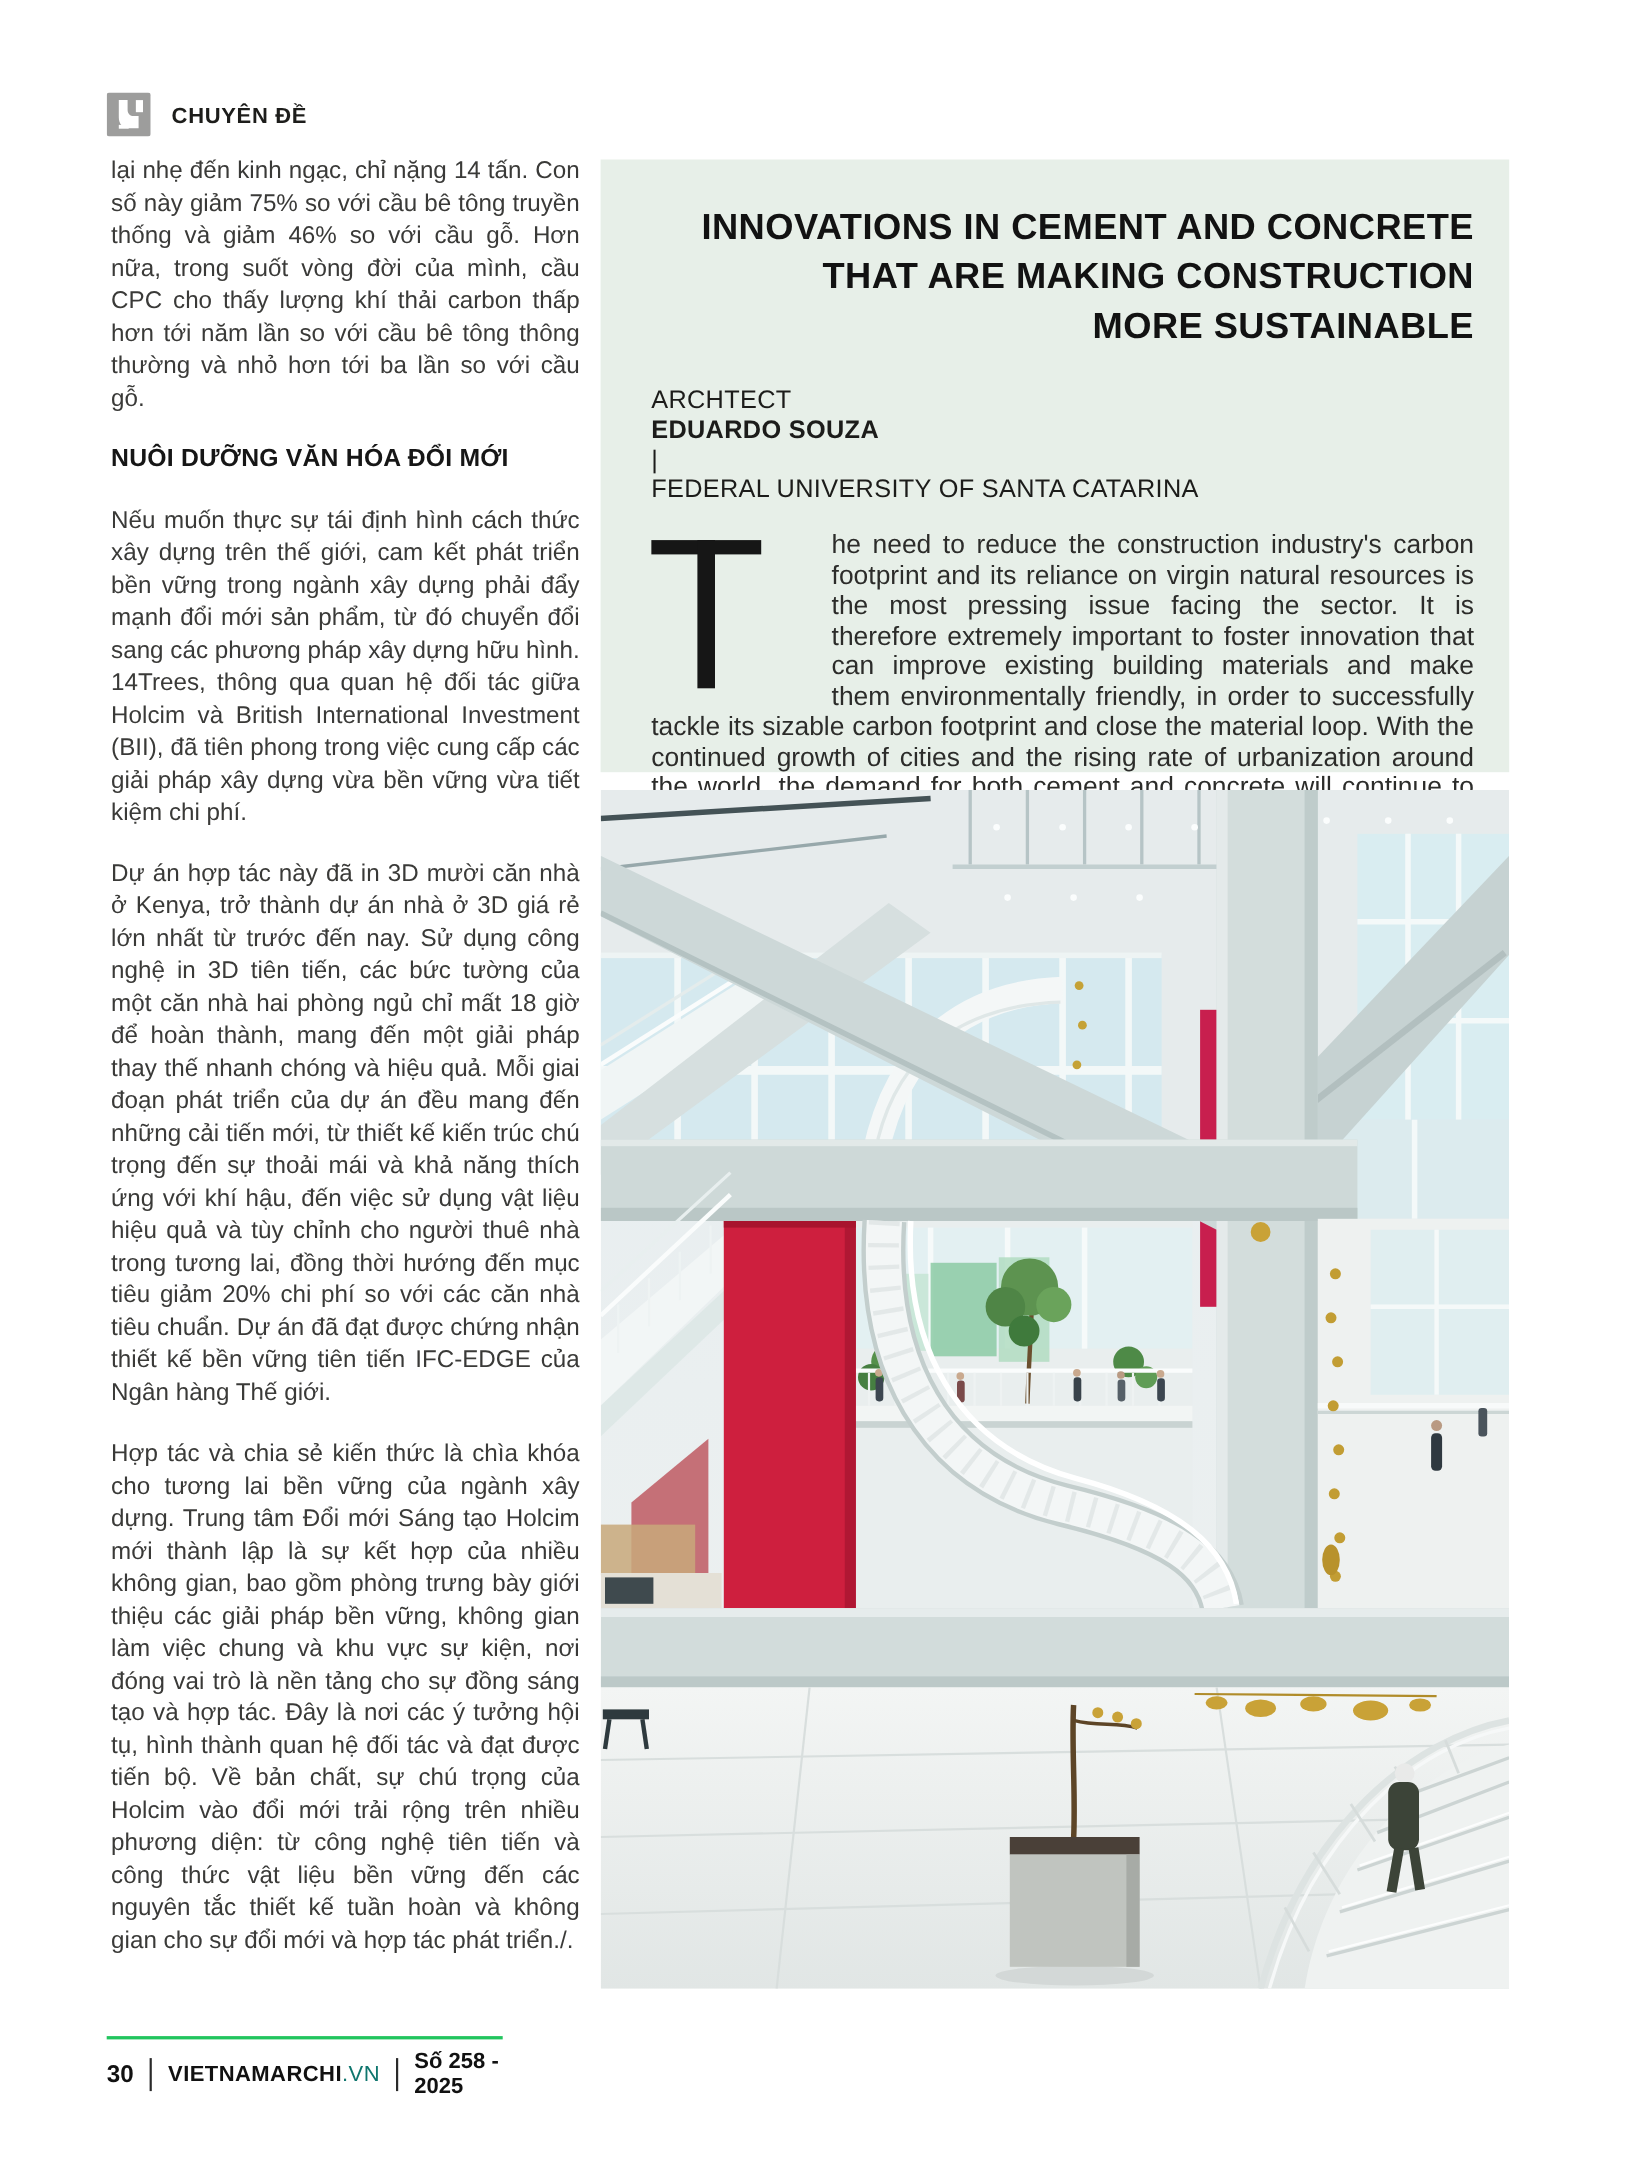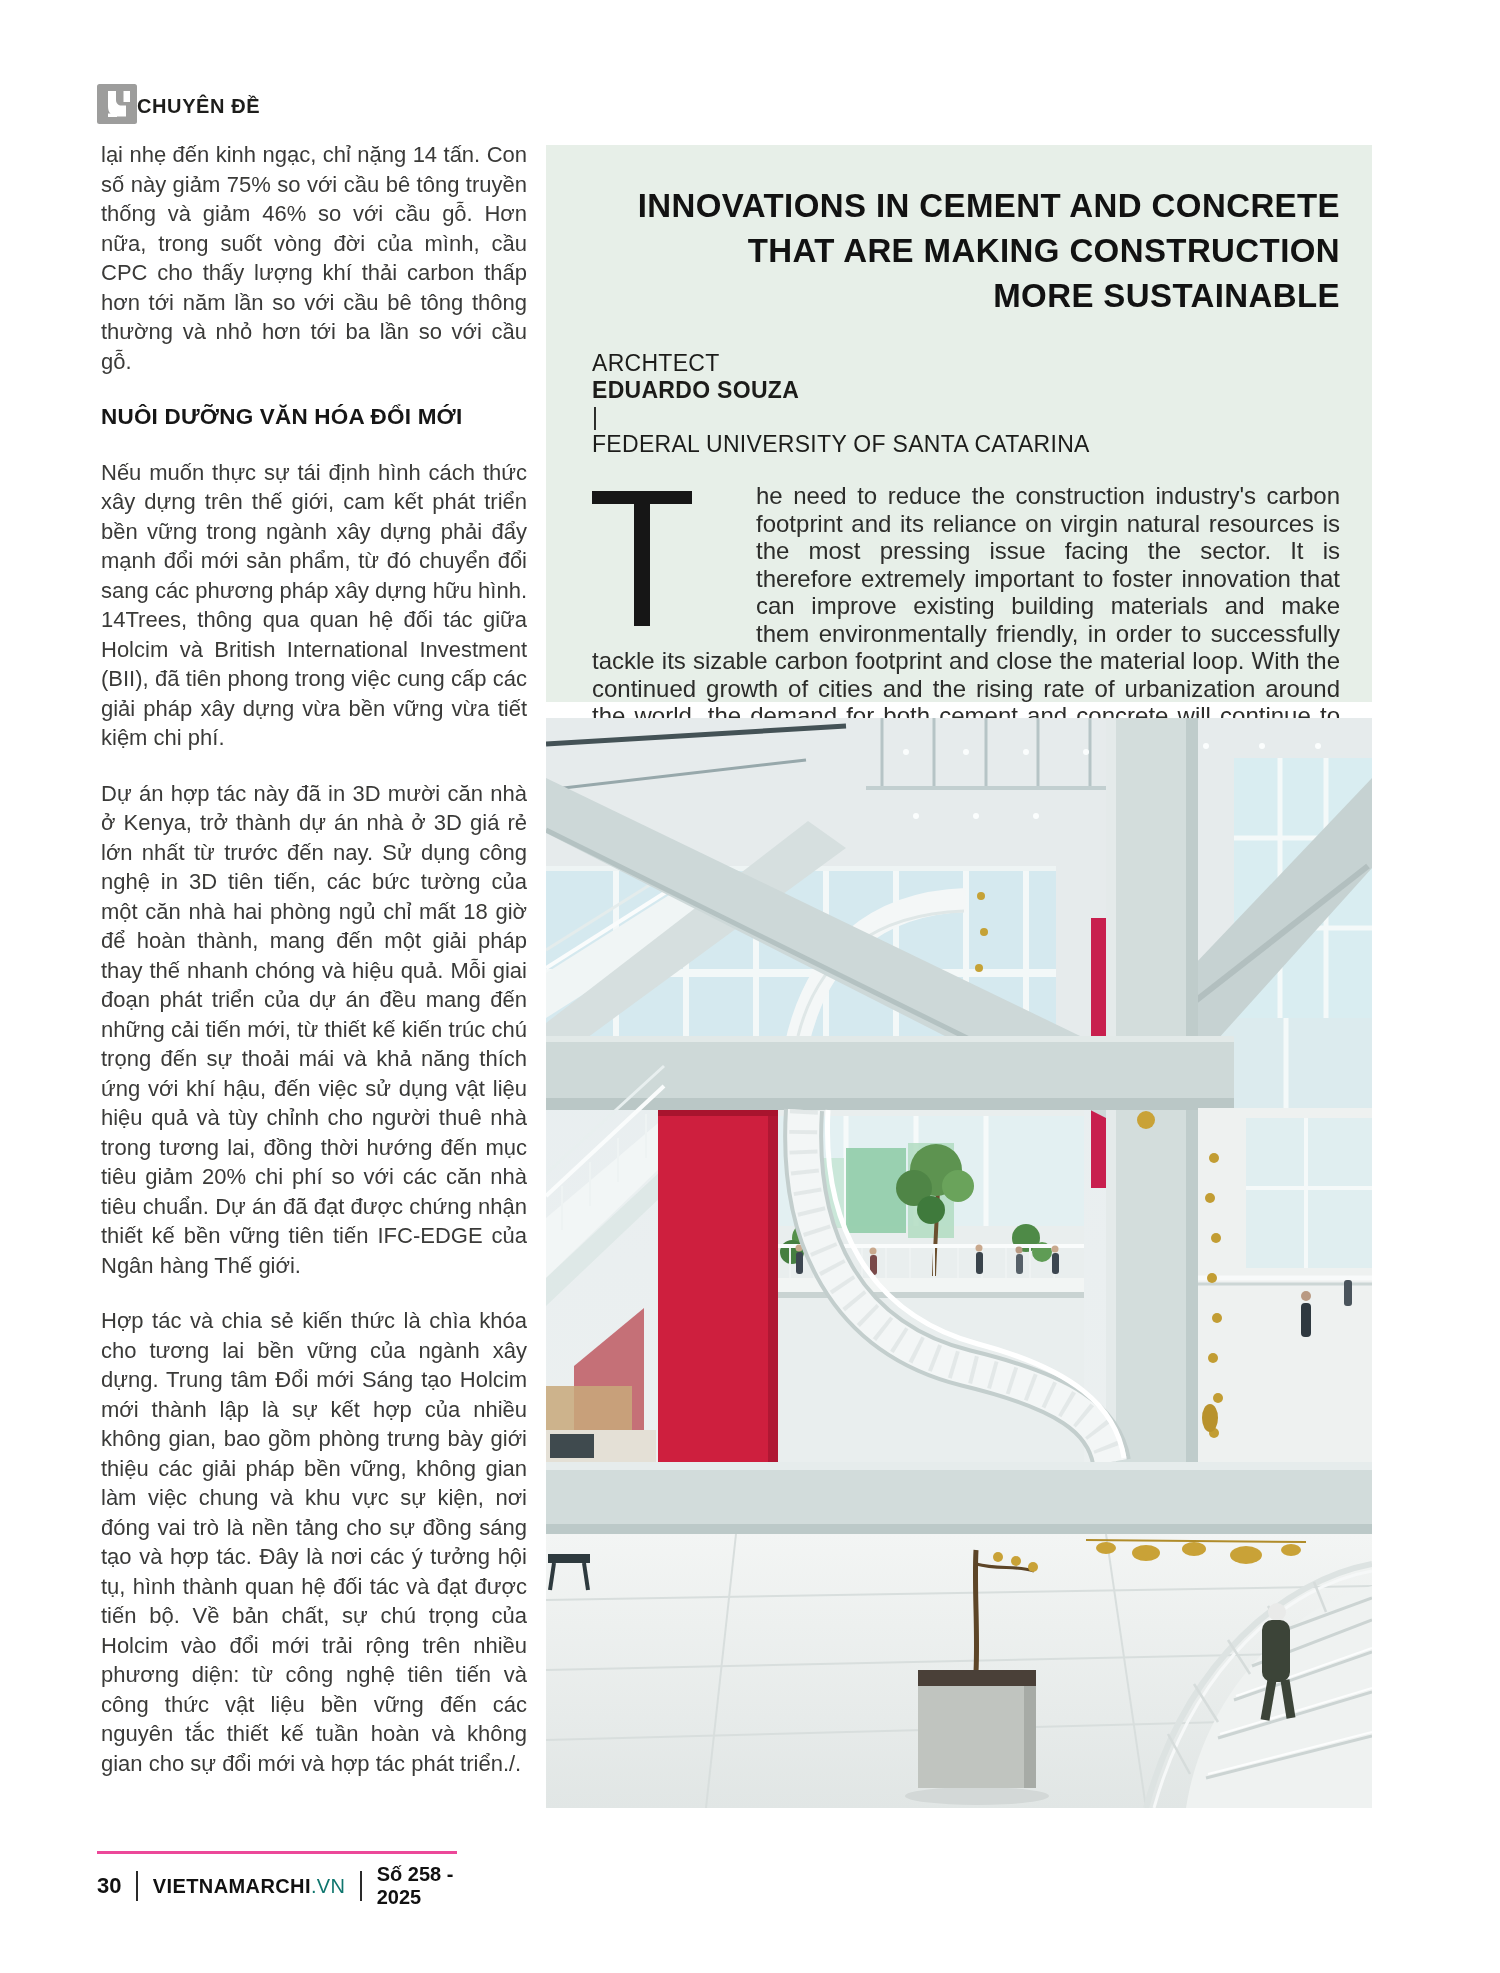--- a/index.html
+++ b/index.html
@@ -1,20 +1,20 @@
 <!DOCTYPE html>
 <html><head>
 <meta charset="utf-8">
 <style>
   html,body{margin:0;padding:0;background:#ffffff;}
   .page{position:relative;width:1500px;height:1973px;background:#ffffff;overflow:hidden;
         font-family:"Liberation Sans",sans-serif;color:#2e2e2c;}
 
   
-  .header{position:absolute;left:97px;top:84px;display:flex;align-items:center;gap:0;}
+  .header{position:absolute;left:97px;top:84px;display:flex;align-items:center;gap:19px;}
   .logo-box{width:40px;height:40px;}
   .section-label{font-size:20px;font-weight:700;letter-spacing:.6px;color:#1d1d1b;padding-top:4px;}
 
   
   .left-col{position:absolute;left:101px;top:140px;width:426px;height:1705px;overflow:hidden;
             font-size:22px;line-height:29.5px;text-align:justify;color:#3a3a38;}
   .left-col p{margin:0 0 26px 0;}
   .vn-heading{font-size:22.5px;font-weight:700;color:#161616;margin:2px 0 26px 0;letter-spacing:.2px;}
 
   
@@ -30,21 +30,21 @@
   .dropcap-box{float:left;width:150px;height:138px;margin:6px 14px 0 0;}
 
   
   .photo{position:absolute;left:546px;top:718px;width:826px;height:1090px;overflow:hidden;}
   .photo svg{display:block;}
 
   .caption{position:absolute;left:546px;top:1817px;width:826px;text-align:right;
            font-size:23px;font-style:italic;color:#2f2f2f;}
 
   
-  .footer{position:absolute;left:97px;top:1851px;width:360px;border-top:3px solid #ec4899;
+  .footer{position:absolute;left:97px;top:1851px;width:360px;border-top:3px solid #22c55e;
           display:flex;align-items:center;gap:15px;padding-top:9px;}
   .footer .pgnum{font-size:22px;font-weight:700;color:#111;}
   .footer .fdiv{width:2px;height:30px;background:#2a2a2a;}
   .footer .brand{font-size:20px;font-weight:700;letter-spacing:.4px;color:#111;}
   .footer .brand .suffix{color:#0f766e;font-weight:400;}
   .footer .issue{font-size:20px;font-weight:700;color:#111;}
 </style>
 </head>
 <body>
 

